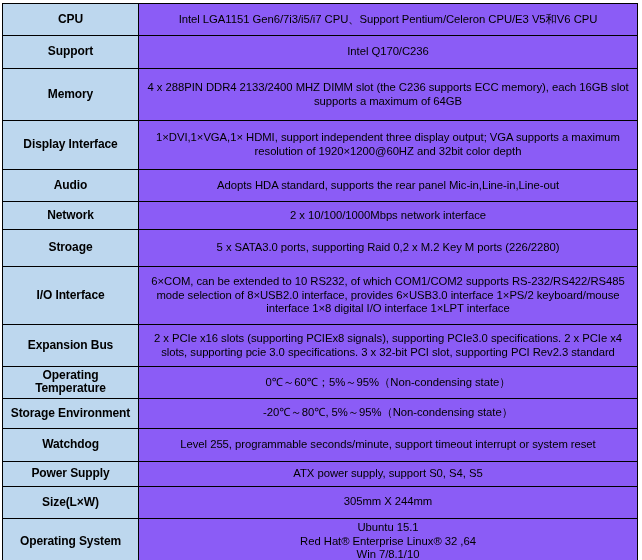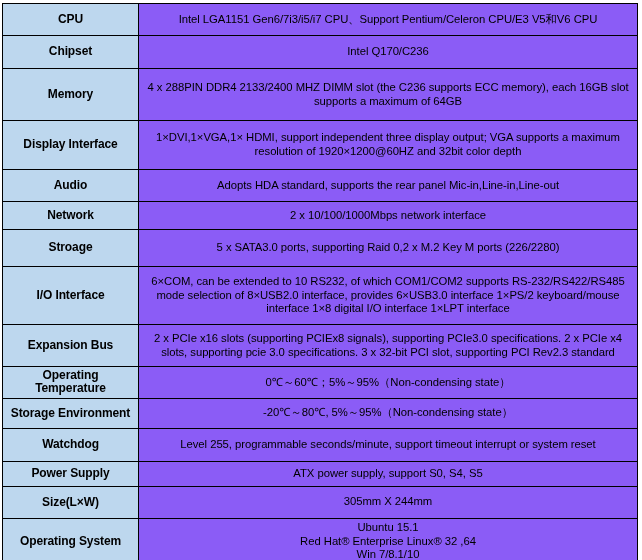--- a/index.html
+++ b/index.html
@@ -61,21 +61,21 @@
 
 <table id="spec-table">
   <tbody>
       <tr style="height: 32px;">
         <td class="label-cell">CPU</td>
         <td class="value-cell">
           <span class="value-line">Intel LGA1151 Gen6/7i3/i5/i7 CPU、Support Pentium/Celeron CPU/E3 V5和V6 CPU</span>
         </td>
       </tr>
       <tr style="height: 33px;">
-        <td class="label-cell">Chipset</td>
+        <td class="label-cell">Support</td>
         <td class="value-cell">
           <span class="value-line">Intel Q170/C236</span>
         </td>
       </tr>
       <tr style="height: 52px;">
         <td class="label-cell">Memory</td>
         <td class="value-cell">
           <span class="value-line">4 x 288PIN DDR4 2133/2400 MHZ DIMM slot (the C236 supports ECC memory), each 16GB slot supports a maximum of 64GB</span>
         </td>
       </tr>

